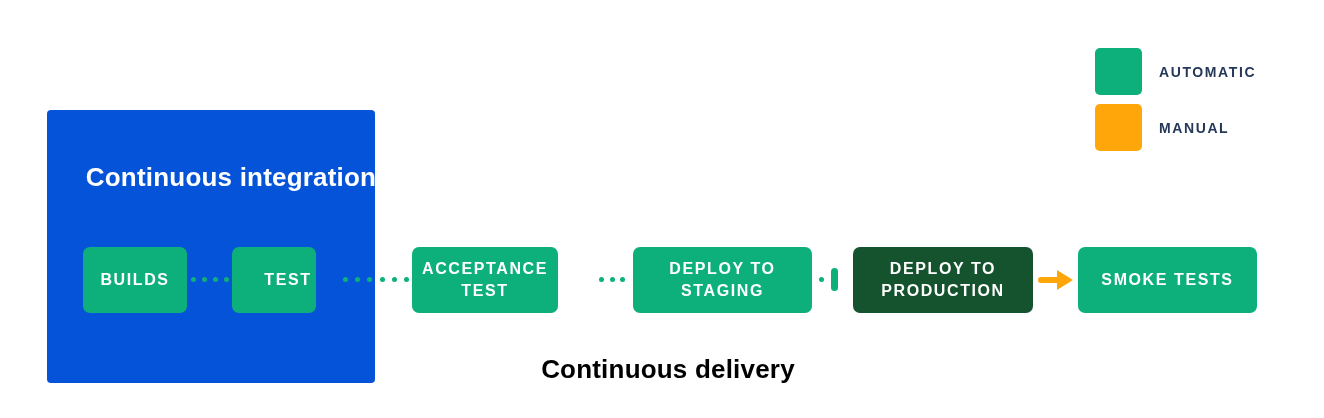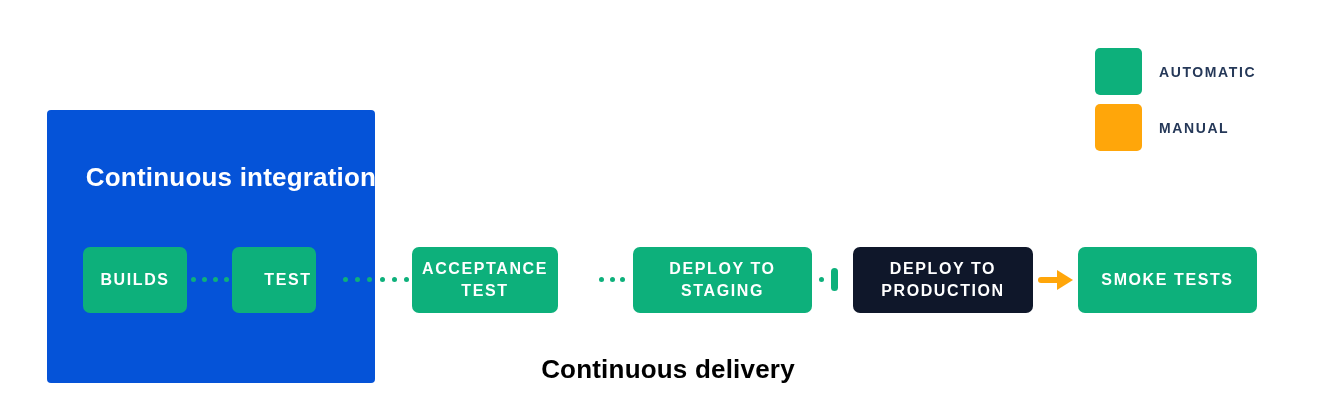--- a/index.html
+++ b/index.html
@@ -51,21 +51,21 @@
     text-align: center;
     color: #ffffff;
     font-size: 16px;
     font-weight: bold;
     letter-spacing: 1.6px;
     line-height: 1.35;
     padding: 0 8px;
     box-sizing: border-box;
   }
   .step.automatic { background: #0db07b; }
-  .step.manual    { background: #0f172a; }
+  .step.manual    { background: #14532d; }
 
   .step-builds     { left: 83px;   width: 104px; }
   .step-test       { left: 232px;  width: 84px; padding-left: 36px; }
   .step-acceptance { left: 412px;  width: 146px; }
   .step-staging    { left: 633px;  width: 179px; }
   .step-production { left: 853px;  width: 180px; }
   .step-smoke      { left: 1078px; width: 179px; text-align: right; }
 
   
   .connector {

